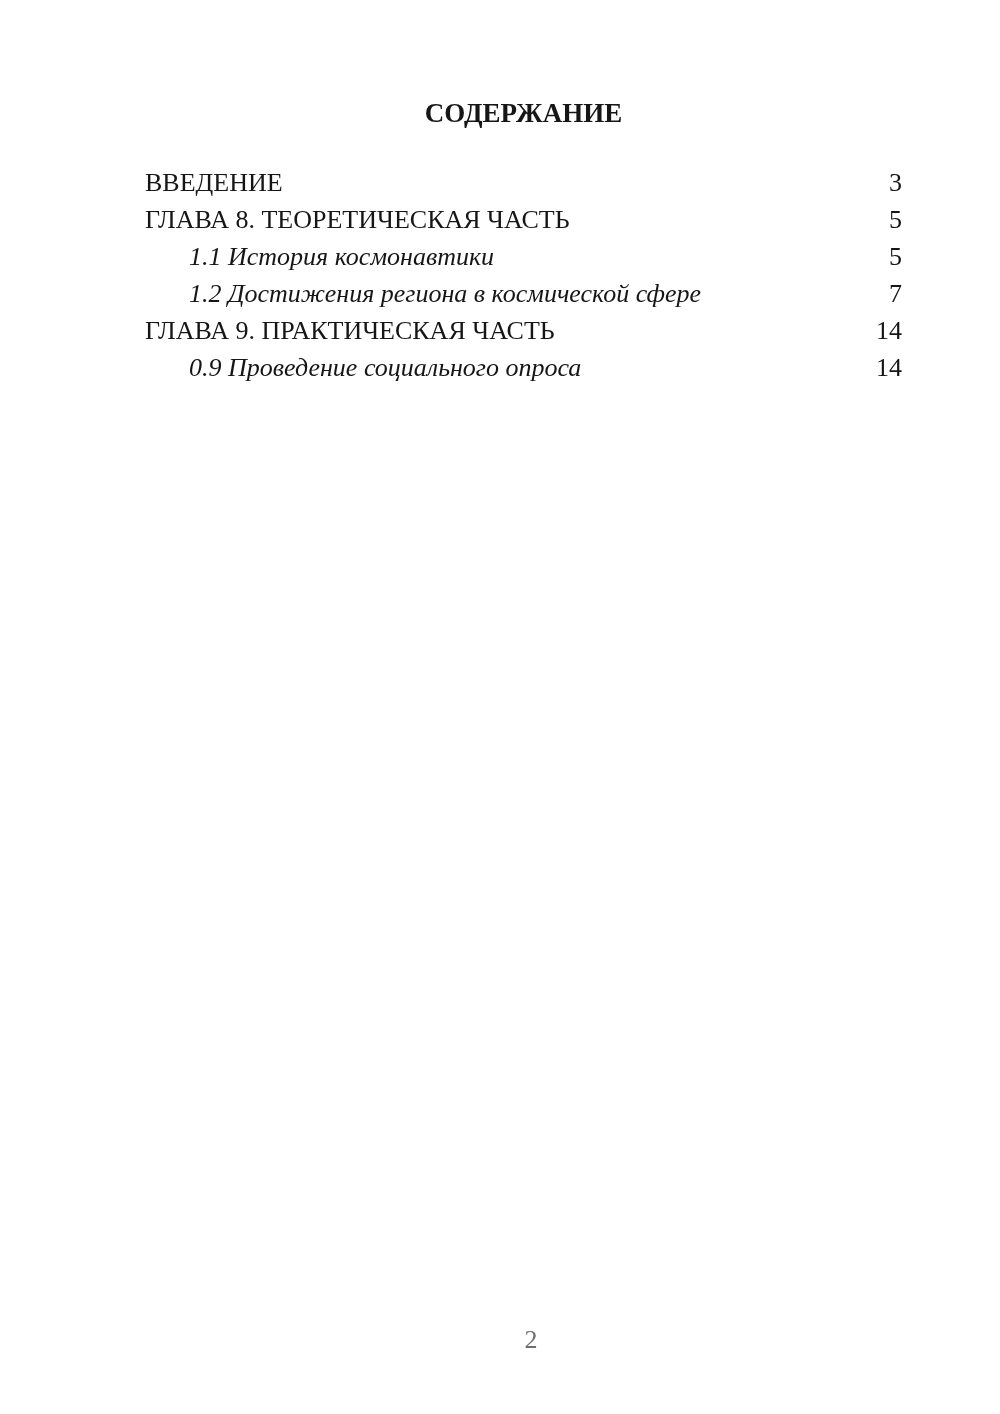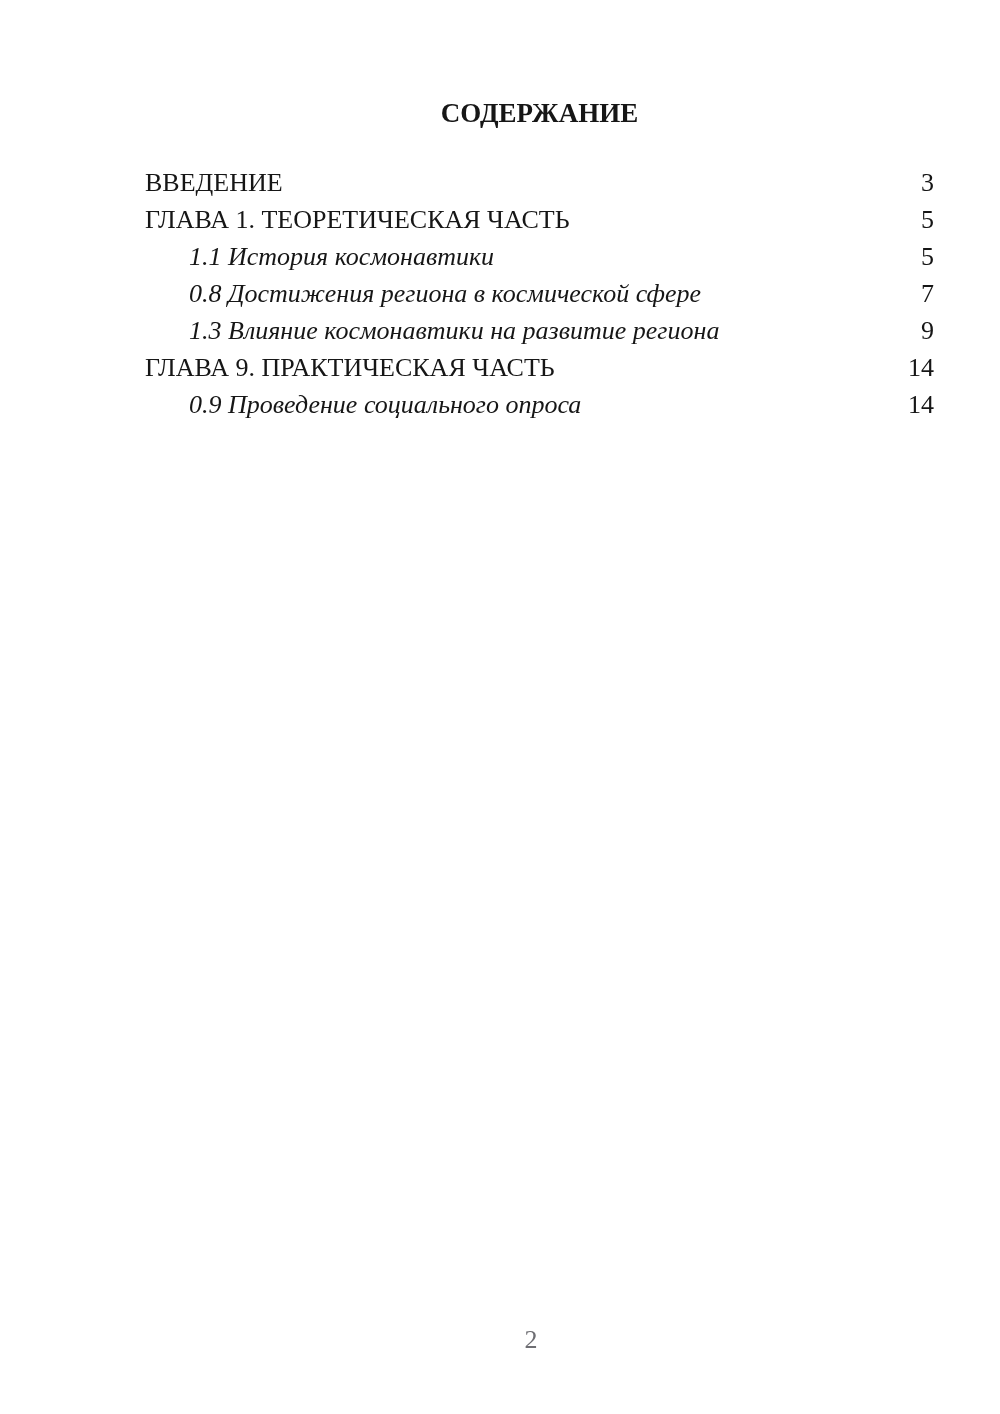--- a/index.html
+++ b/index.html
@@ -10,21 +10,21 @@
   .page {
     position: relative;
     width: 1000px;
     height: 1414px;
     background: #ffffff;
     overflow: hidden;
     font-family: "Liberation Serif", "DejaVu Serif", serif;
     color: #161616;
   }
   .content {
-    padding: 95px 66px 0 145px;
+    padding: 95px 98px 0 145px;
   }
   .doc-title {
     font-size: 27px;
     font-weight: bold;
     text-align: center;
     line-height: 37px;
     margin: 0 0 32px 0;
   }
   .toc {
     display: block;
@@ -66,34 +66,30 @@
 
 <div class="page">
   <div class="content">
     <h1 class="doc-title">СОДЕРЖАНИЕ</h1>
     <nav class="toc" id="toc">
         <div class="toc-row">
           <span class="toc-label">ВВЕДЕНИЕ</span>
           <span class="toc-page">3</span>
         </div>
         <div class="toc-row">
-          <span class="toc-label">ГЛАВА 1. ТЕОРЕТИЧЕСКАЯ ЧАСТЬ</span>
+          <span class="toc-label">ГЛАВА 8. ТЕОРЕТИЧЕСКАЯ ЧАСТЬ</span>
           <span class="toc-page">5</span>
         </div>
         <div class="toc-row sub">
           <span class="toc-label">1.1 История космонавтики</span>
           <span class="toc-page">5</span>
         </div>
         <div class="toc-row sub">
-          <span class="toc-label">0.8 Достижения региона в космической сфере</span>
+          <span class="toc-label">1.2 Достижения региона в космической сфере</span>
           <span class="toc-page">7</span>
-        </div>
-        <div class="toc-row sub">
-          <span class="toc-label">1.3 Влияние космонавтики на развитие региона</span>
-          <span class="toc-page">9</span>
         </div>
         <div class="toc-row">
           <span class="toc-label">ГЛАВА 9. ПРАКТИЧЕСКАЯ ЧАСТЬ</span>
           <span class="toc-page">14</span>
         </div>
         <div class="toc-row sub">
           <span class="toc-label">0.9 Проведение социального опроса</span>
           <span class="toc-page">14</span>
         </div>
       </nav>

